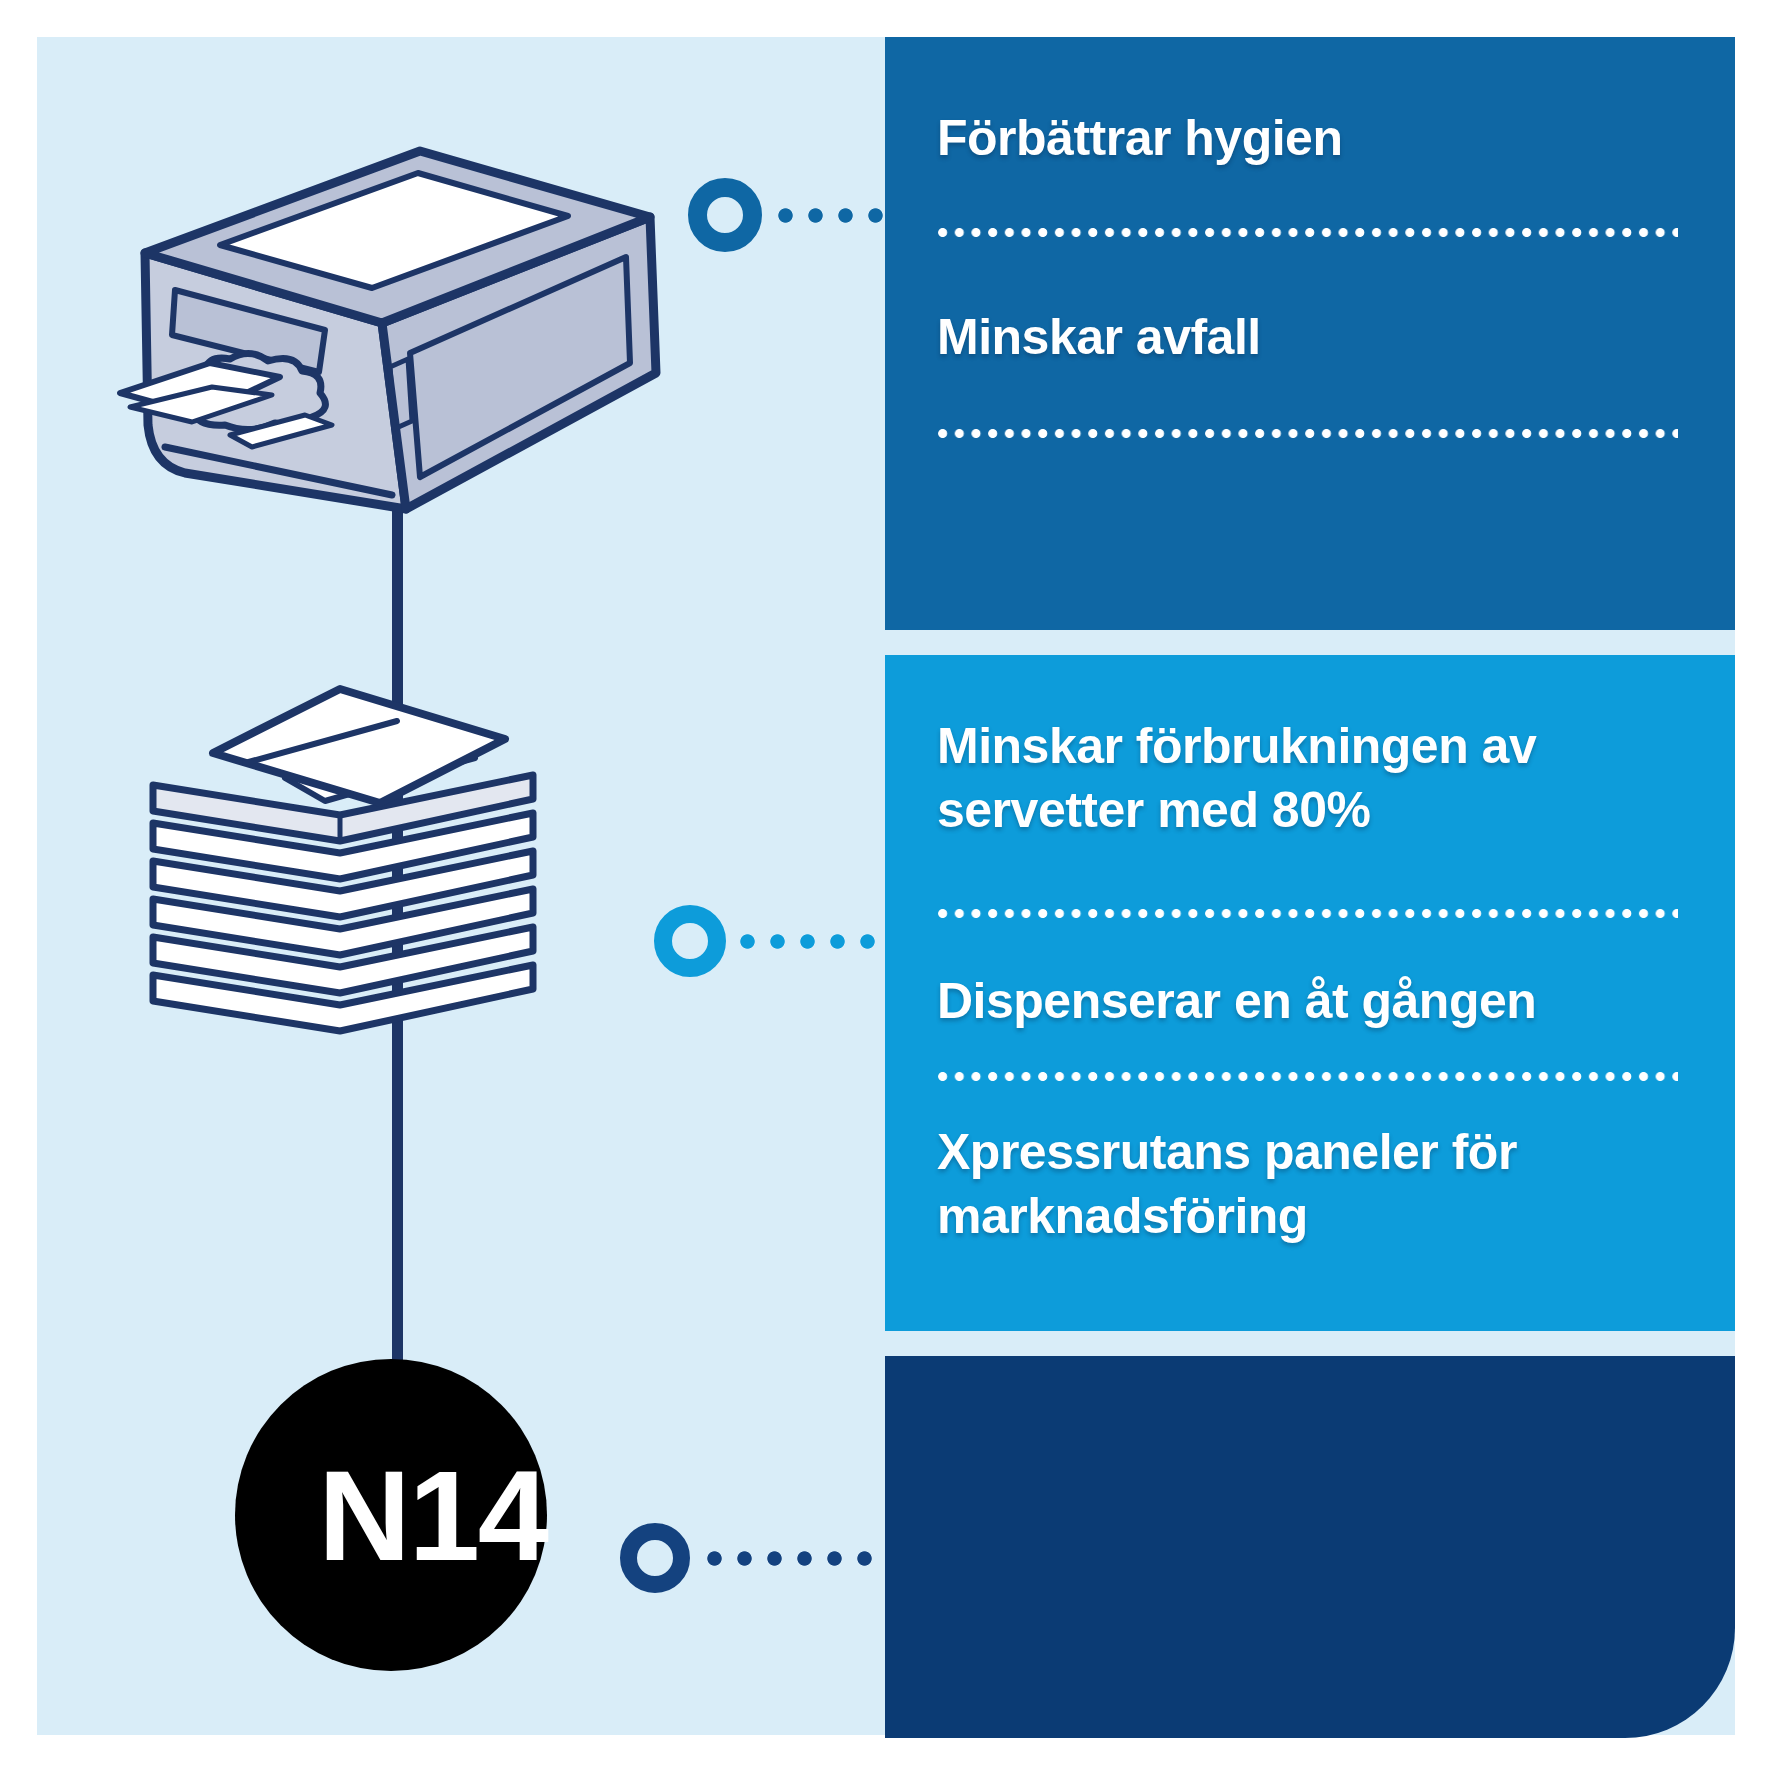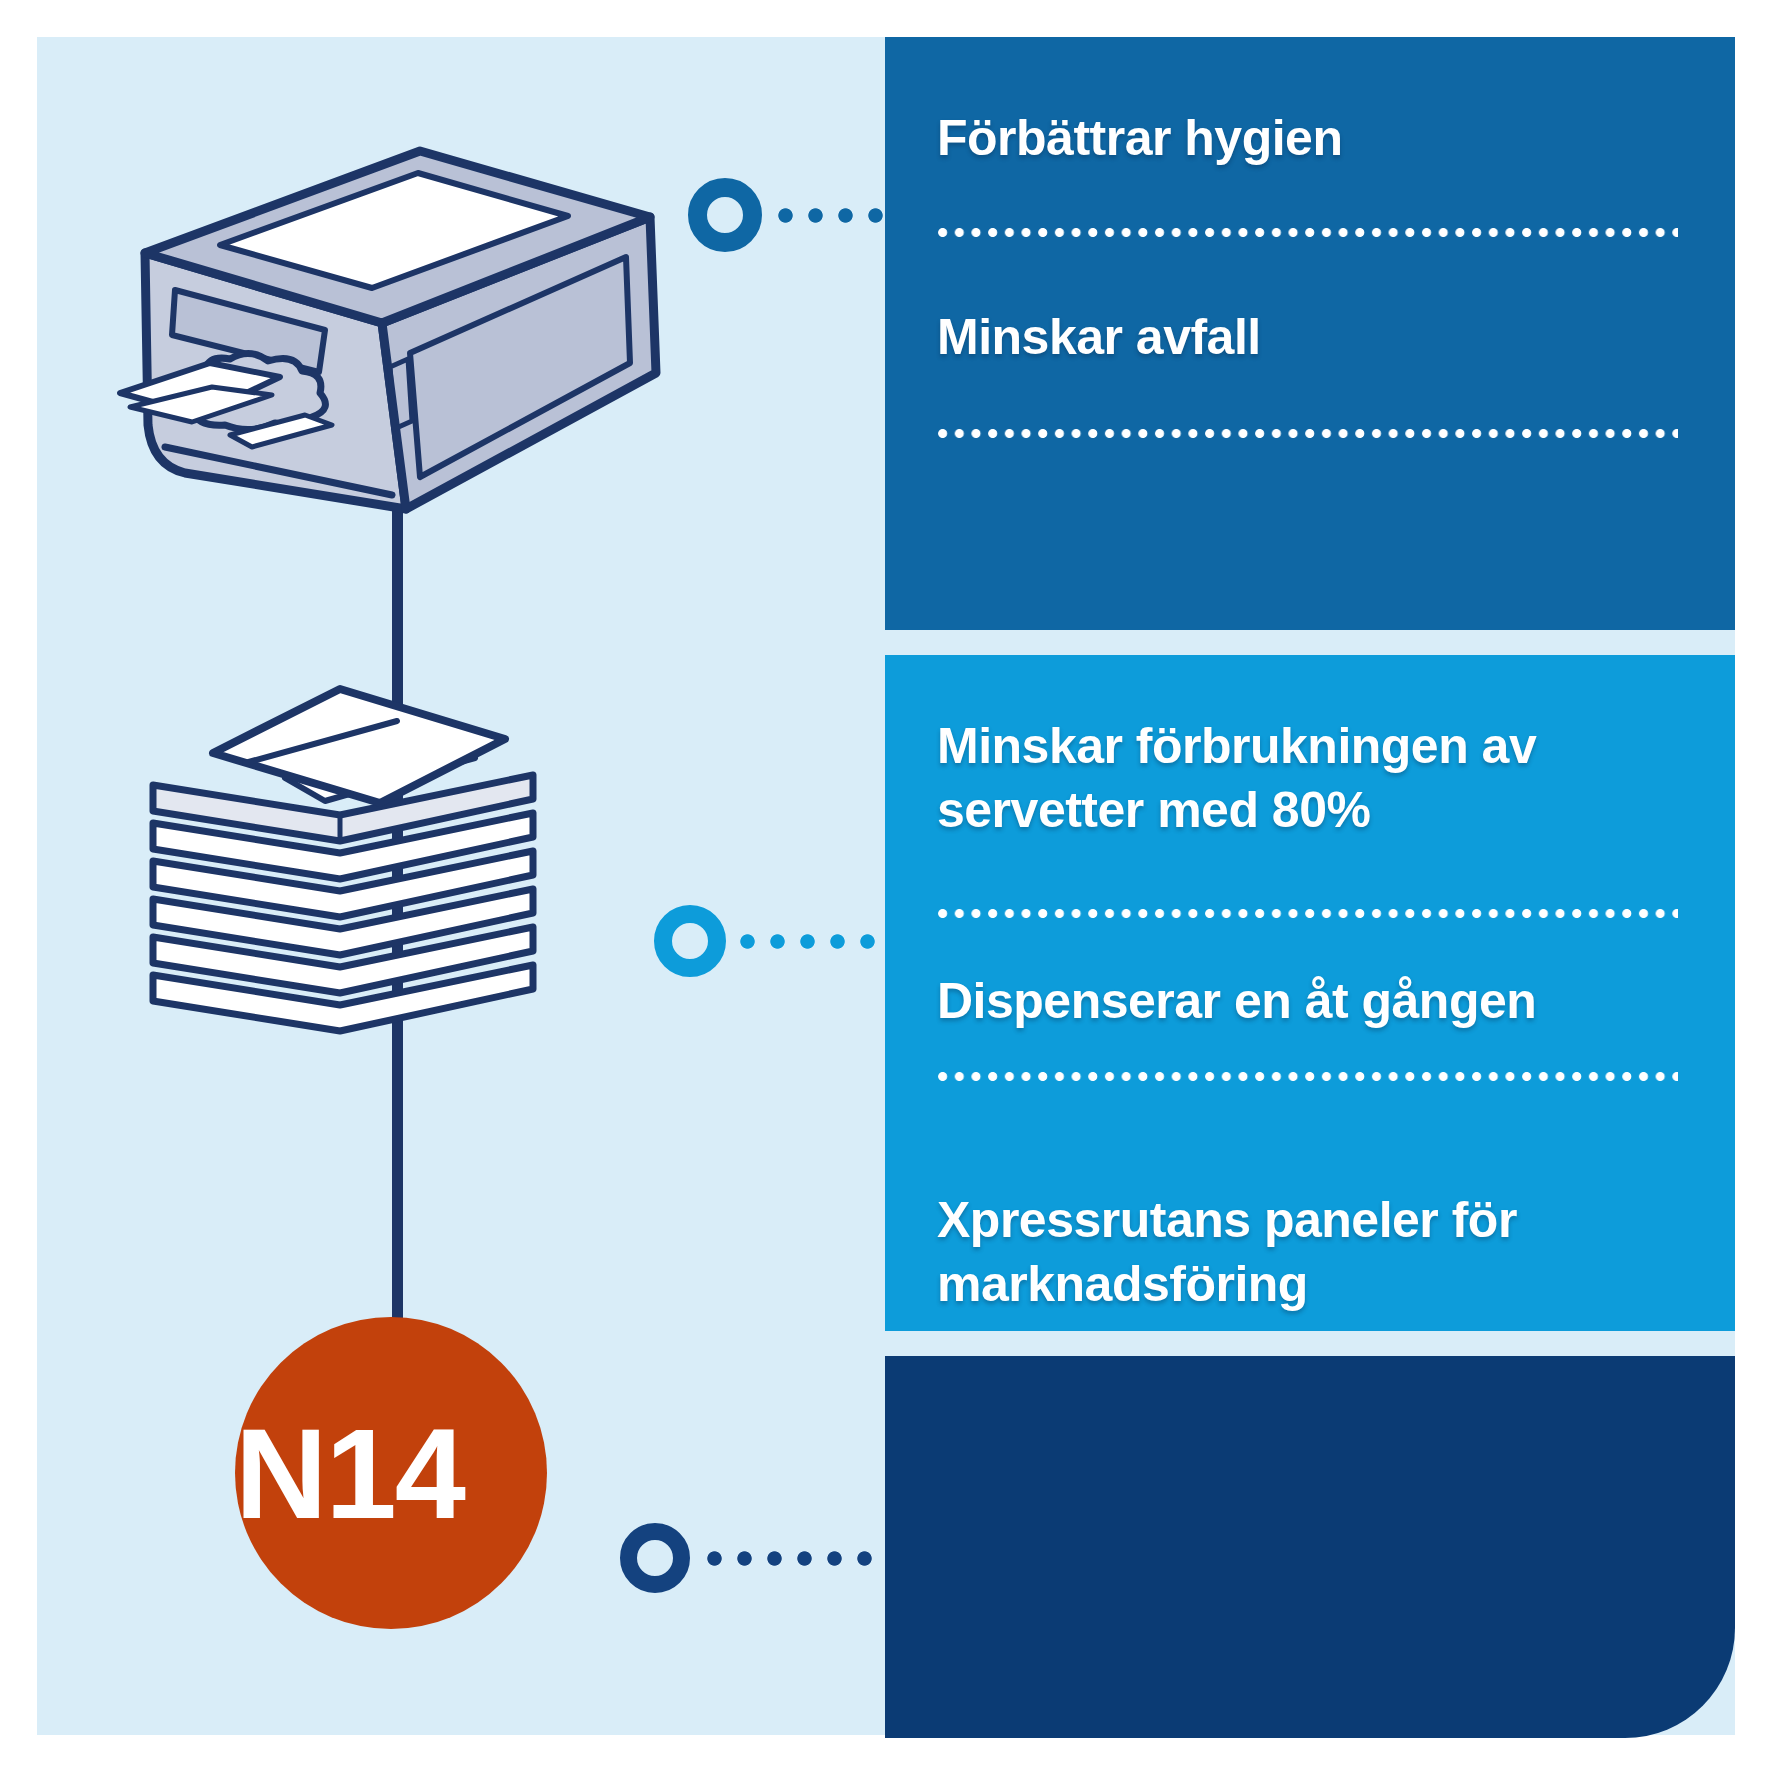--- a/index.html
+++ b/index.html
@@ -39,22 +39,22 @@
   .lead2{left:740px;top:934px;width:150px;
     background-image:radial-gradient(circle 7.5px at 7.5px 7.5px,#0d9cda 6.8px,rgba(0,0,0,0) 7.6px);
     background-size:30px 15px;}
   .lead3{left:707px;top:1551px;width:180px;
     background-image:radial-gradient(circle 7.5px at 7.5px 7.5px,#14427f 6.8px,rgba(0,0,0,0) 7.6px);
     background-size:30px 15px;}
   
   .vline{position:absolute;left:392px;top:470px;width:11px;height:893px;background:#1d3566;z-index:1;}
   
   .badge{
-    position:absolute;left:235px;top:1317px;width:312px;height:312px;border-radius:50%;
-    background:#c2410c;z-index:2;display:flex;align-items:center;justify-content:flex-start;
+    position:absolute;left:235px;top:1359px;width:312px;height:312px;border-radius:50%;
+    background:#000000;z-index:2;display:flex;align-items:center;justify-content:flex-end;
   }
   .badge span{color:#ffffff;font-weight:bold;font-size:128px;letter-spacing:-2px;}
   .illus{position:absolute;z-index:2;}
   .illus-dispenser{left:90px;top:125px;}
   .illus-stack{left:135px;top:683px;}
 </style>
 </head>
 <body>
 
 <div class="page">
@@ -123,16 +123,16 @@
   <div class="panel-text one-line" style="top:108px">Förbättrar hygien</div>
   <div class="dotted-sep" style="top:226px"></div>
   <div class="panel-text one-line" style="top:307px">Minskar avfall</div>
   <div class="dotted-sep" style="top:427px"></div>
 
   <div class="panel-text" style="top:714px">Minskar förbrukningen av
 servetter med 80%</div>
   <div class="dotted-sep" style="top:907px"></div>
   <div class="panel-text one-line" style="top:971px">Dispenserar en åt gången</div>
   <div class="dotted-sep" style="top:1070px"></div>
-  <div class="panel-text" style="top:1188px">Xpressrutans paneler för
+  <div class="panel-text" style="top:1120px">Xpressrutans paneler för
 marknadsföring</div>
 
 </div>
 
 </body></html>

